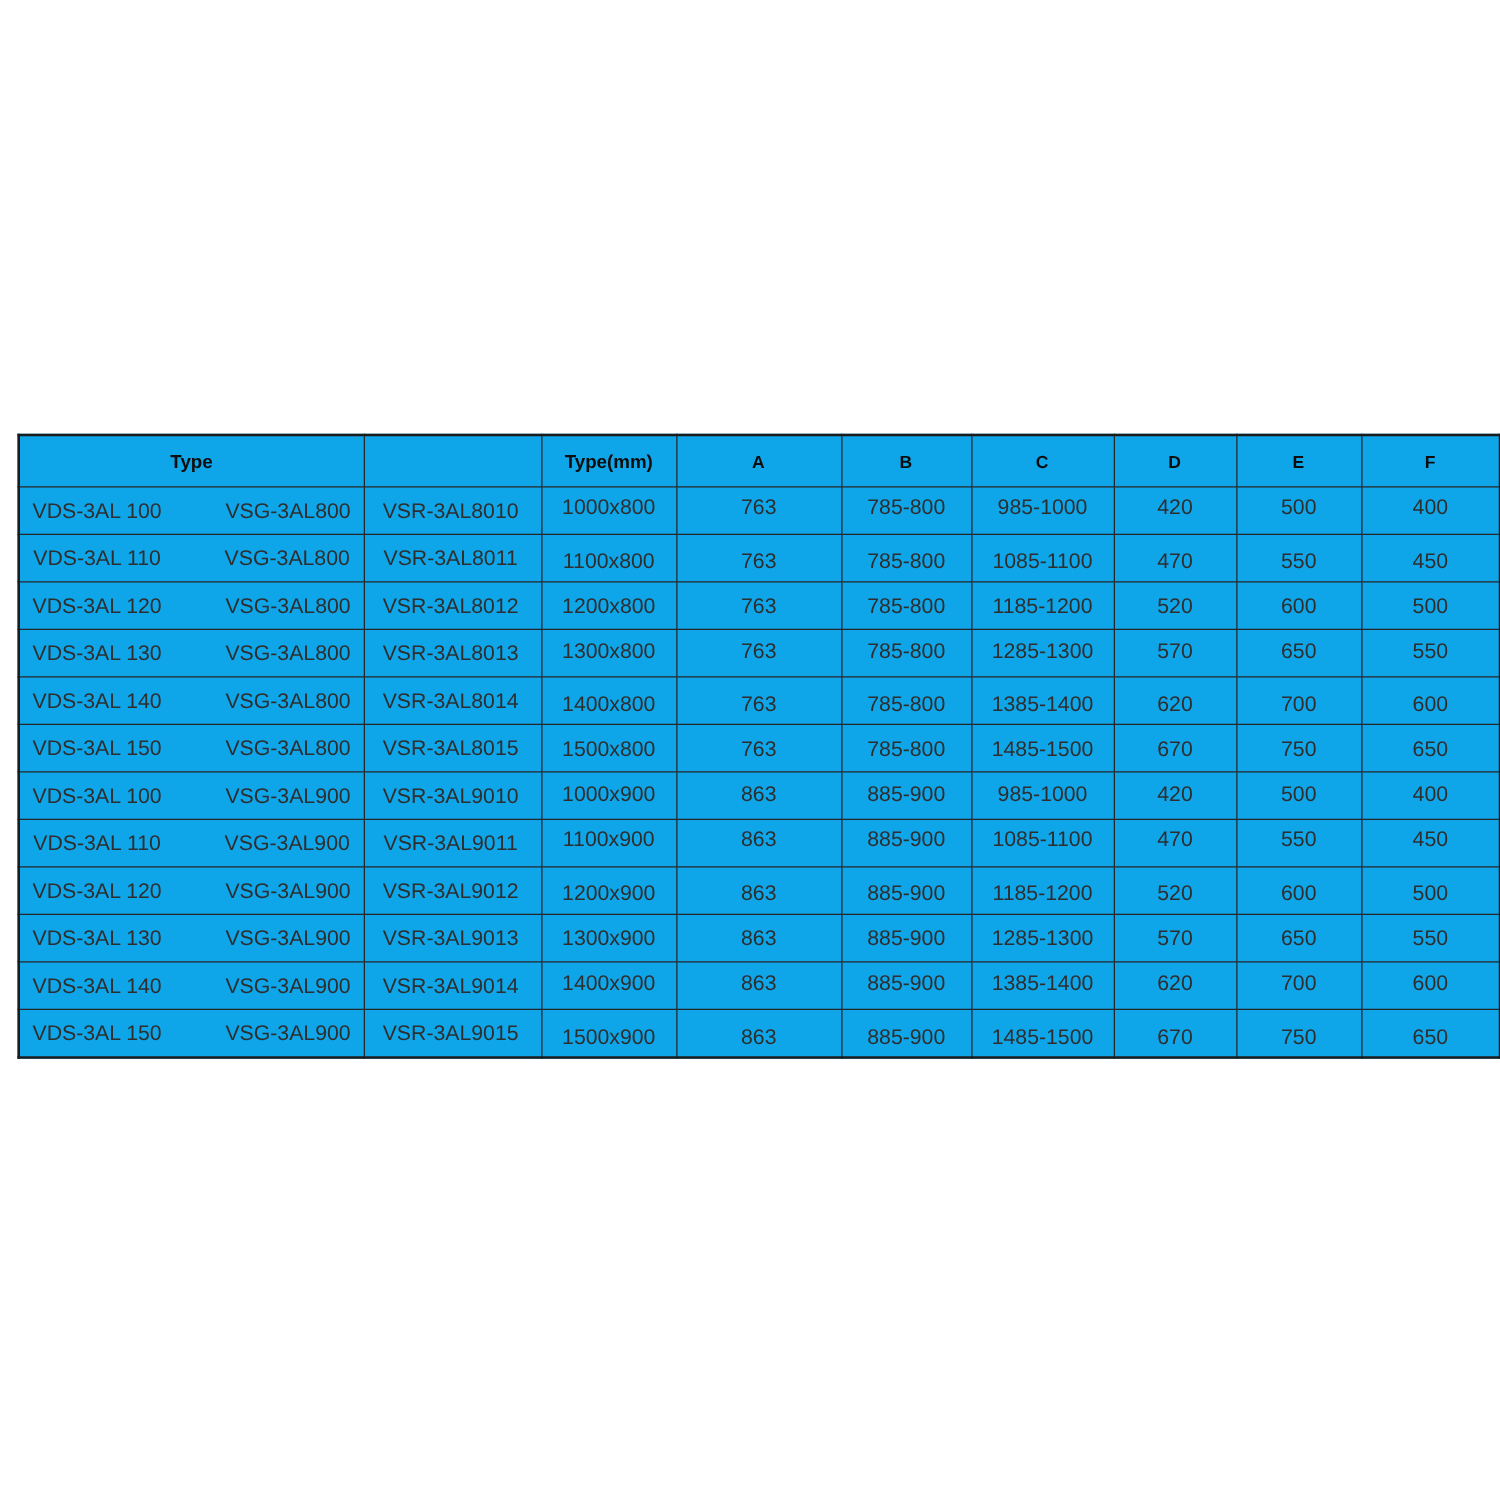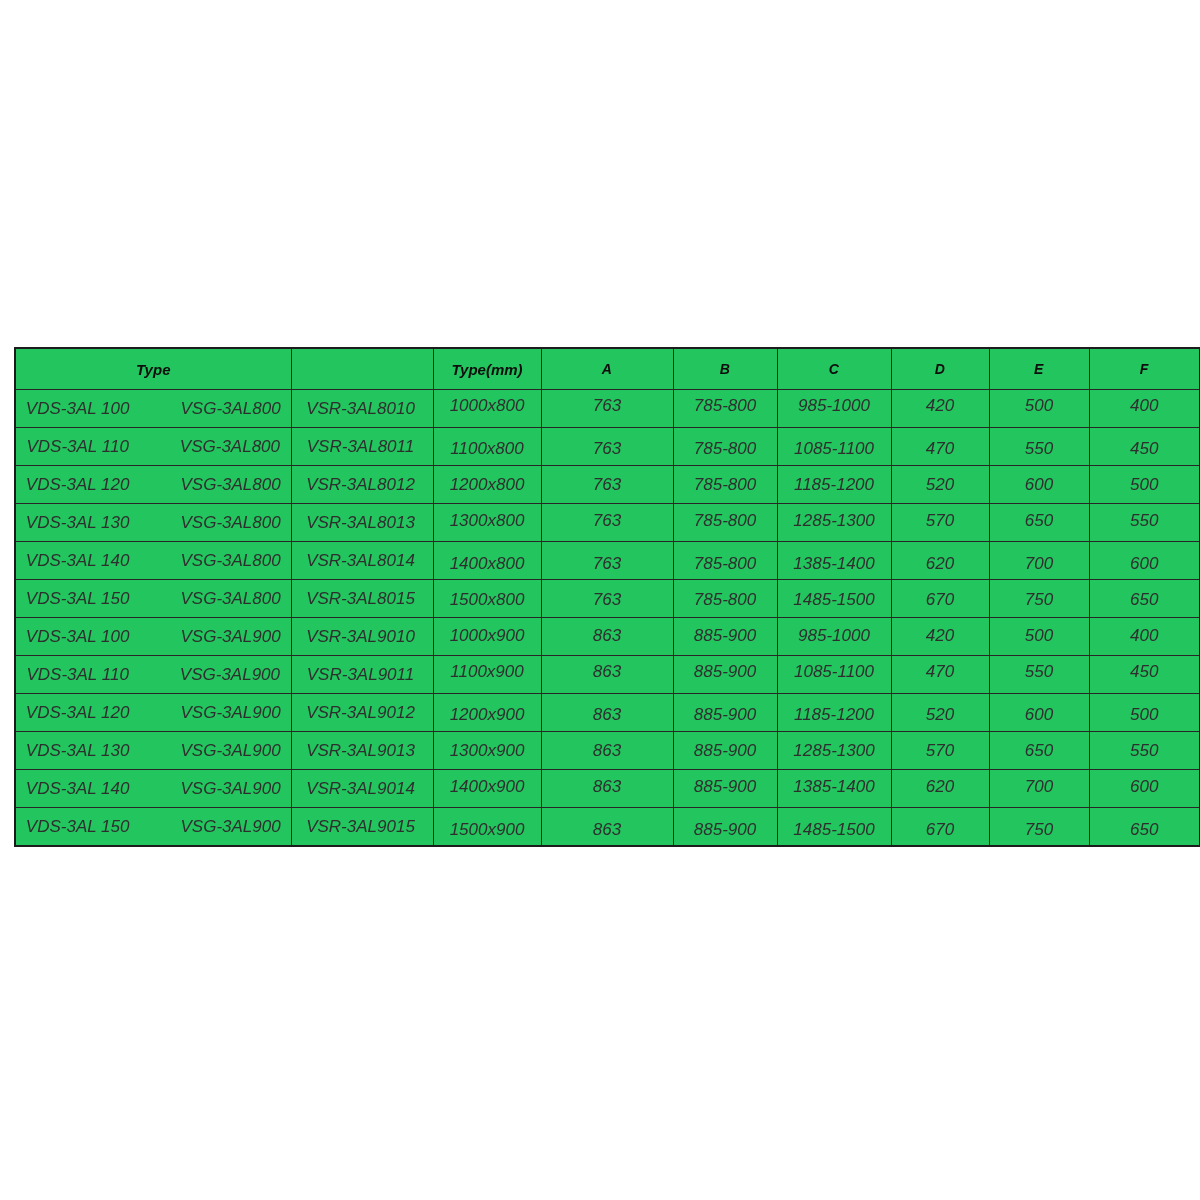--- a/index.html
+++ b/index.html
@@ -18,22 +18,21 @@
     position: absolute;
     left: 14px;
     top: 347px;
     width: 1185px;
   }
   table.spec {
     border-collapse: collapse;
     table-layout: fixed;
     width: 1185px;
     border: 2px solid #1c1c1c;
-    background: #22c55e;
-    font-style: italic;
+    background: #0ea5e9;
   }
   table.spec th, table.spec td {
     border: 1.5px solid #272727;
     padding: 0;
     text-align: center;
     vertical-align: middle;
     overflow: hidden;
     white-space: nowrap;
   }
   table.spec thead th {

